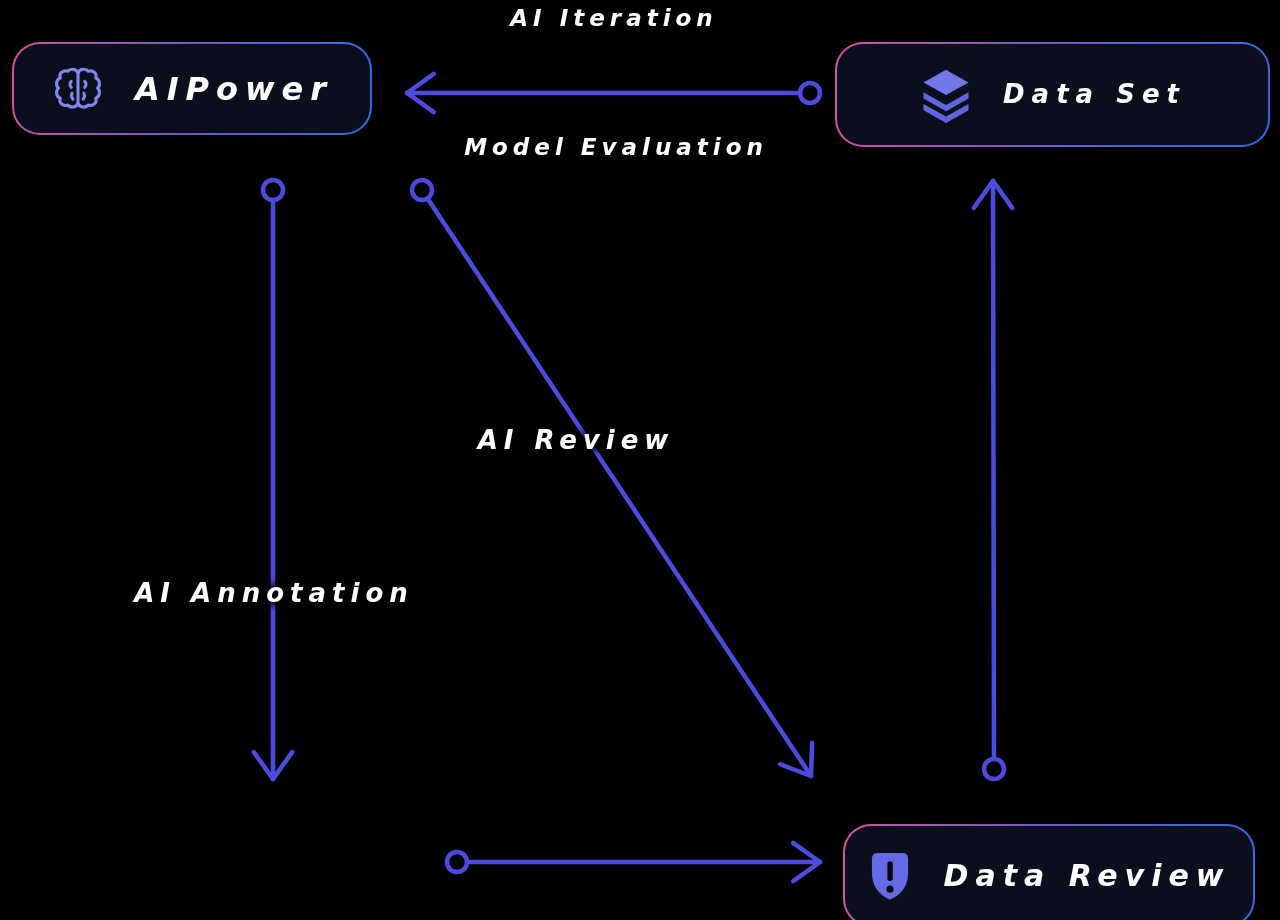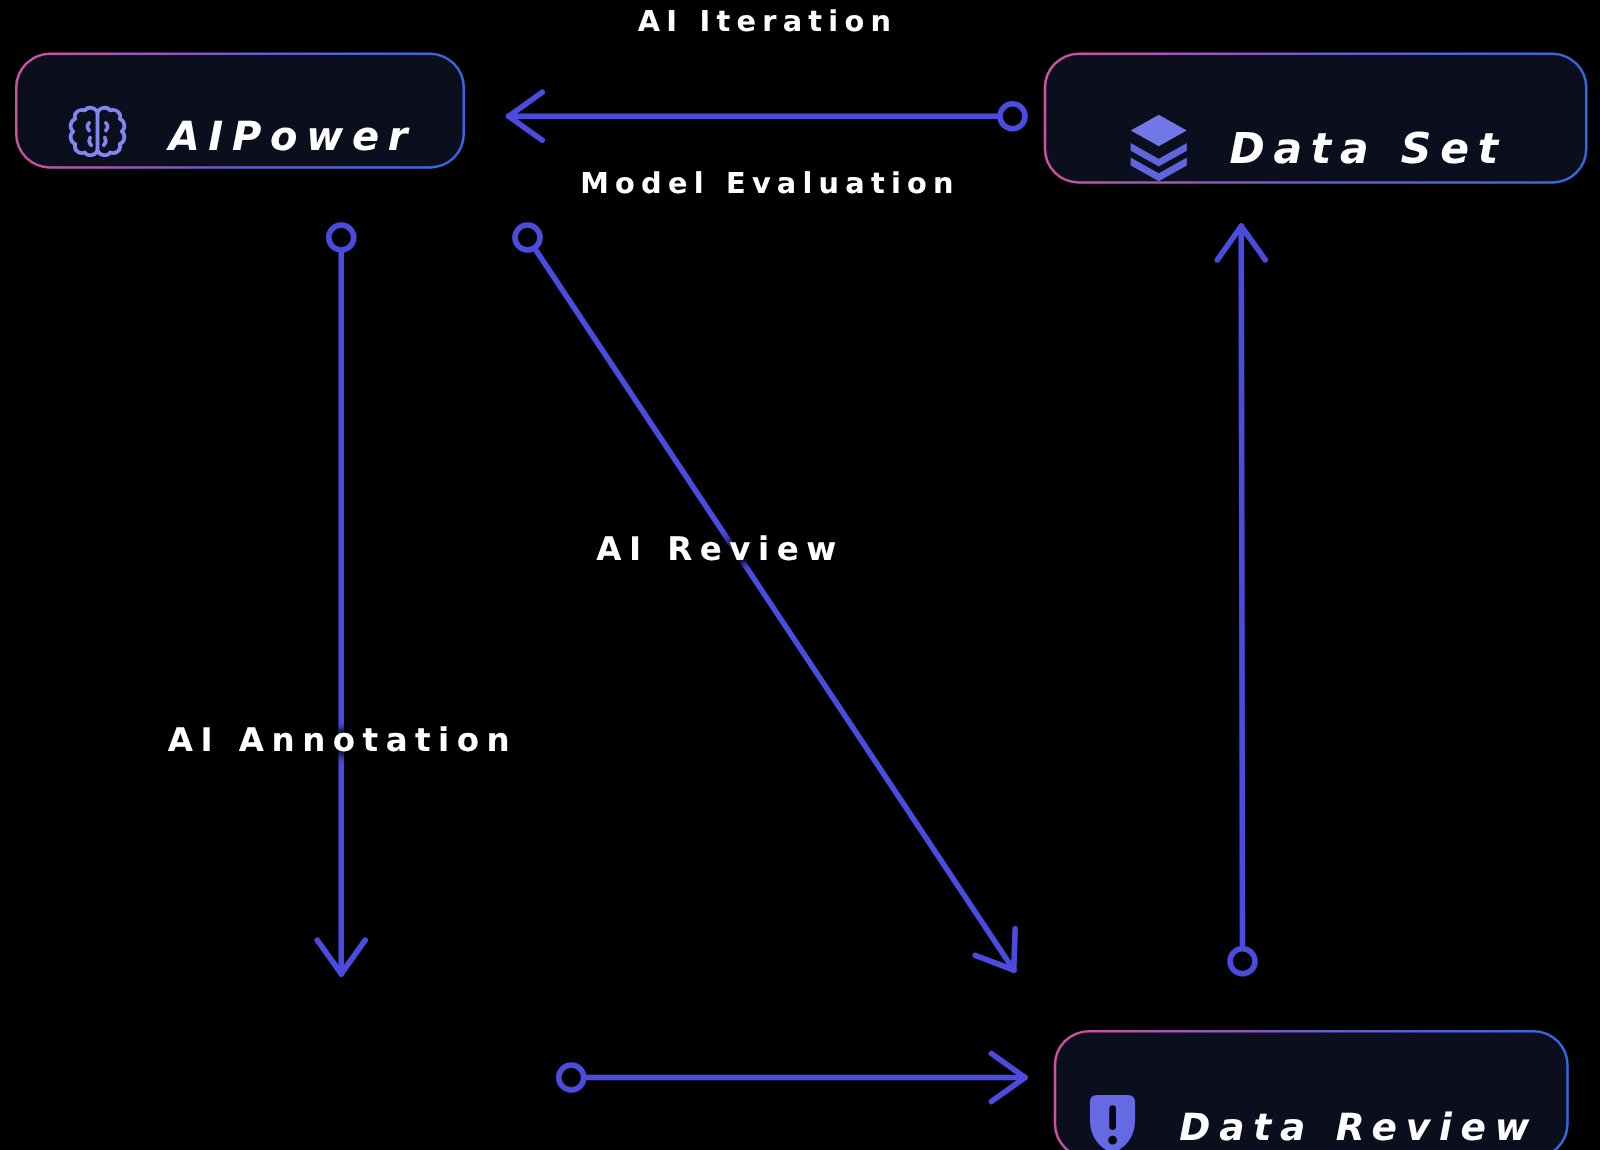--- a/index.html
+++ b/index.html
@@ -8,30 +8,30 @@
     overflow:hidden;
     font-family:"DejaVu Sans","Liberation Sans",sans-serif;
   }
   #edges-svg { position:absolute; left:0; top:0; width:1280px; height:920px; }
   .node {
     position:absolute; box-sizing:border-box; padding:2px; border-radius:28px;
     background:linear-gradient(100deg,#d4539e 0%,#7459c8 45%,#2f6be3 100%);
   }
   .node-inner {
     height:100%; border-radius:26px; background:#0b0e1c; box-sizing:border-box;
-    display:flex; align-items:flex-end; justify-content:center; gap:30px; padding:0 16px;
+    display:flex; align-items:center; justify-content:center; gap:30px; padding:0 16px;
   }
   .node-label {
     color:#ffffff; font-weight:bold; font-style:italic; letter-spacing:7px;
     text-align:center; line-height:1.5;
   }
   .icon { display:flex; align-items:center; justify-content:center; flex:0 0 auto; }
   .edge-label {
     position:absolute; transform:translate(-50%,-50%);
-    color:#ffffff; font-weight:bold; white-space:nowrap;
+    color:#ffffff; font-weight:bold; font-style:italic; white-space:nowrap;
     letter-spacing:5px;
     text-shadow:0 0 6px #000, 0 3px 8px #000, 0 -3px 8px #000, 3px 0 8px #000;
   }
   .edge-label-sm { font-size:23px; }
   .edge-label-lg { font-size:26px; letter-spacing:6px; }
 </style>
 </head>
 <body>
 
 <div class="canvas">
@@ -87,21 +87,21 @@
 
   <div class="node" style="left:835px;top:42px;width:435px;height:105px">
     <div class="node-inner">
       <span class="icon">
         <svg viewBox="0 0 60 62" width="54" height="56">
           <polygon points="30,3 55,17 30,31 5,17" fill="#7277e8"></polygon>
           <polygon points="5,28 30,42 55,28 55,35 30,49 5,35" fill="#6165dd"></polygon>
           <polygon points="5,41 30,55 55,41 55,48 30,62 5,48" fill="#6165dd"></polygon>
         </svg>
       </span>
-      <span class="node-label" style="font-size:34px">Data Set</span>
+      <span class="node-label" style="font-size:26px">Data Set</span>
     </div>
   </div>
 
 
   <div class="node" style="left:843px;top:824px;width:412px;height:103px">
     <div class="node-inner">
       <span class="icon">
         <svg viewBox="0 0 56 62" width="46" height="52">
           <path d="M6 10 Q6 3 13 3 H43 Q50 3 50 10 V27 C50 44 41 54 28 60 C15 54 6 44 6 27 Z" fill="#6569e3"></path>
           <rect x="24.8" y="13" width="6.6" height="24" rx="3.3" fill="#07080f"></rect>

